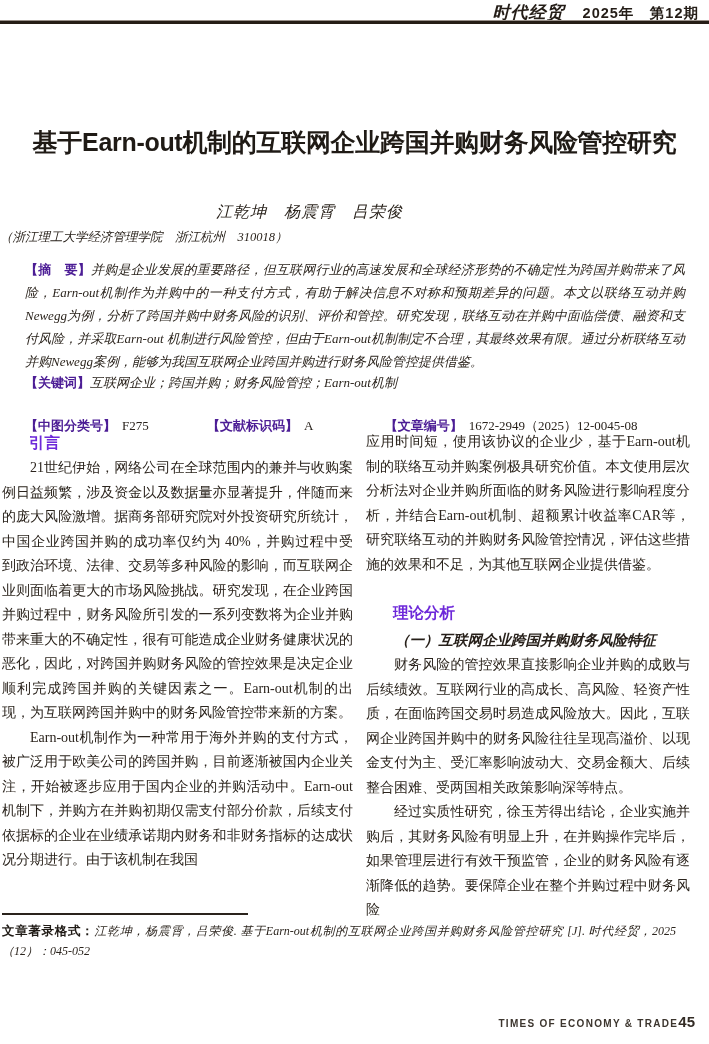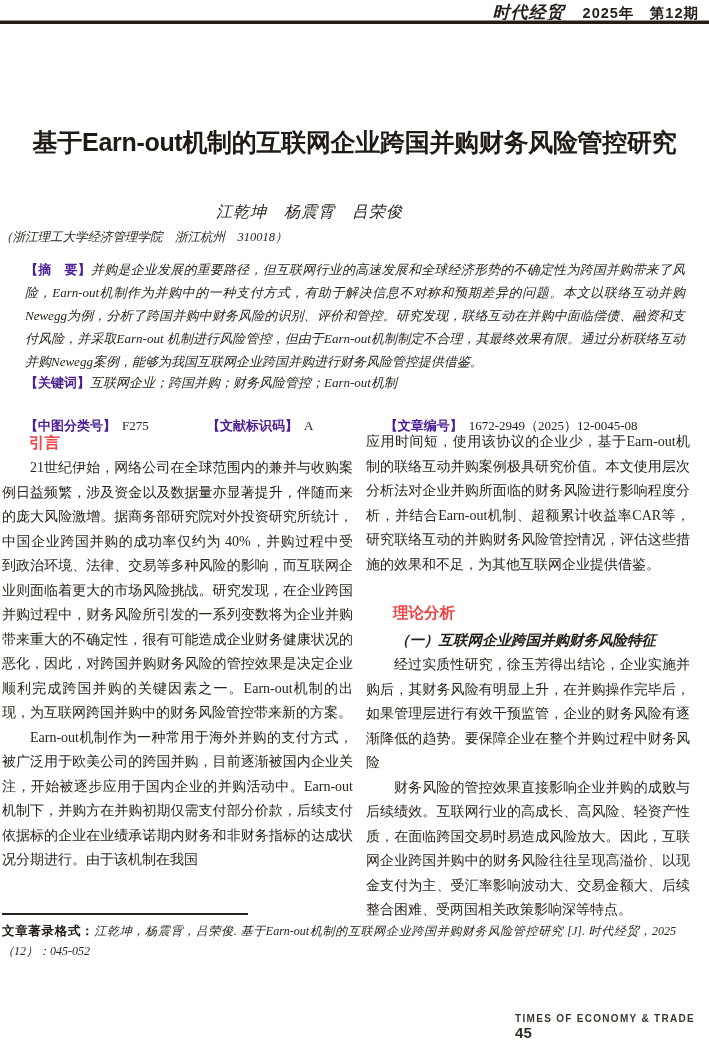--- a/index.html
+++ b/index.html
@@ -78,21 +78,21 @@
   .columns{
     position:absolute;top:430px;left:2px;width:688px;
     display:flex;gap:13px;
   }
   .col{text-align:justify;font-size:14px;line-height:24.5px;color:#2b241d;}
   .col-left{width:351px;}
   .col-right{width:324px;}
   .col p.indent{text-indent:2em;}
   .col h2{
     margin:0;font-family:"Liberation Sans",sans-serif;
-    font-size:15.5px;font-weight:bold;color:#ef4444;
+    font-size:15.5px;font-weight:bold;color:#6d28d9;
     line-height:26px;padding-left:27px;
   }
   .col h2.h-spaced{margin-top:23px;margin-bottom:2px;}
   .subheading{
     font-style:italic;font-weight:600;
     font-size:14.5px;line-height:25px;
     text-indent:2em;color:#261f19;
   }
 
   
@@ -105,21 +105,21 @@
     font-size:12px;line-height:19.5px;text-align:justify;color:#2b241d;
   }
   .footnotes .fn-label{
     font-family:"Liberation Sans",sans-serif;
     font-weight:bold;font-style:normal;font-size:12.5px;color:#1f1a15;
   }
 
   
   .page-footer{
     position:absolute;top:1013px;right:14px;
-    display:flex;align-items:baseline;flex-direction:column;
+    display:flex;align-items:baseline;
   }
   .journal-en{
     font-family:"Liberation Sans",sans-serif;
     font-weight:bold;font-size:10px;letter-spacing:1.3px;color:#3c352e;
   }
   .page-number{
     font-family:"Liberation Sans",sans-serif;
     font-weight:bold;font-size:15px;color:#332c25;
   }
 </style>
@@ -149,22 +149,22 @@
 <div class="columns">
   <div class="col col-left">
     <h2>引言</h2>
     <p class="indent">21世纪伊始，网络公司在全球范围内的兼并与收购案例日益频繁，涉及资金以及数据量亦显著提升，伴随而来的庞大风险激增。据商务部研究院对外投资研究所统计，中国企业跨国并购的成功率仅约为 40%，并购过程中受到政治环境、法律、交易等多种风险的影响，而互联网企业则面临着更大的市场风险挑战。研究发现，在企业跨国并购过程中，财务风险所引发的一系列变数将为企业并购带来重大的不确定性，很有可能造成企业财务健康状况的恶化，因此，对跨国并购财务风险的管控效果是决定企业顺利完成跨国并购的关键因素之一。Earn-out机制的出现，为互联网跨国并购中的财务风险管控带来新的方案。</p>
     <p class="indent">Earn-out机制作为一种常用于海外并购的支付方式，被广泛用于欧美公司的跨国并购，目前逐渐被国内企业关注，开始被逐步应用于国内企业的并购活动中。Earn-out机制下，并购方在并购初期仅需支付部分价款，后续支付依据标的企业在业绩承诺期内财务和非财务指标的达成状况分期进行。由于该机制在我国</p>
   </div>
   <div class="col col-right">
     <p>应用时间短，使用该协议的企业少，基于Earn-out机制的联络互动并购案例极具研究价值。本文使用层次分析法对企业并购所面临的财务风险进行影响程度分析，并结合Earn-out机制、超额累计收益率CAR等，研究联络互动的并购财务风险管控情况，评估这些措施的效果和不足，为其他互联网企业提供借鉴。</p>
     <h2 class="h-spaced">理论分析</h2>
     <p class="subheading">（一）互联网企业跨国并购财务风险特征</p>
+    <p class="indent">财务风险的管控效果直接影响企业并购的成败与后续绩效。互联网行业的高成长、高风险、轻资产性质，在面临跨国交易时易造成风险放大。因此，互联网企业跨国并购中的财务风险往往呈现高溢价、以现金支付为主、受汇率影响波动大、交易金额大、后续整合困难、受两国相关政策影响深等特点。</p>
     <p class="indent">经过实质性研究，徐玉芳得出结论，企业实施并购后，其财务风险有明显上升，在并购操作完毕后，如果管理层进行有效干预监管，企业的财务风险有逐渐降低的趋势。要保障企业在整个并购过程中财务风险</p>
-    <p class="indent">财务风险的管控效果直接影响企业并购的成败与后续绩效。互联网行业的高成长、高风险、轻资产性质，在面临跨国交易时易造成风险放大。因此，互联网企业跨国并购中的财务风险往往呈现高溢价、以现金支付为主、受汇率影响波动大、交易金额大、后续整合困难、受两国相关政策影响深等特点。</p>
   </div>
 </div>
 
 <div class="foot-rule"></div>
 
 <div class="footnotes kai">
   <p><span class="fn-label">文章著录格式：</span><span>江乾坤，杨震霄，吕荣俊. 基于Earn-out机制的互联网企业跨国并购财务风险管控研究 [J]. 时代经贸，2025（12）：045-052</span></p>
 </div>
 
 <div class="page-footer">

